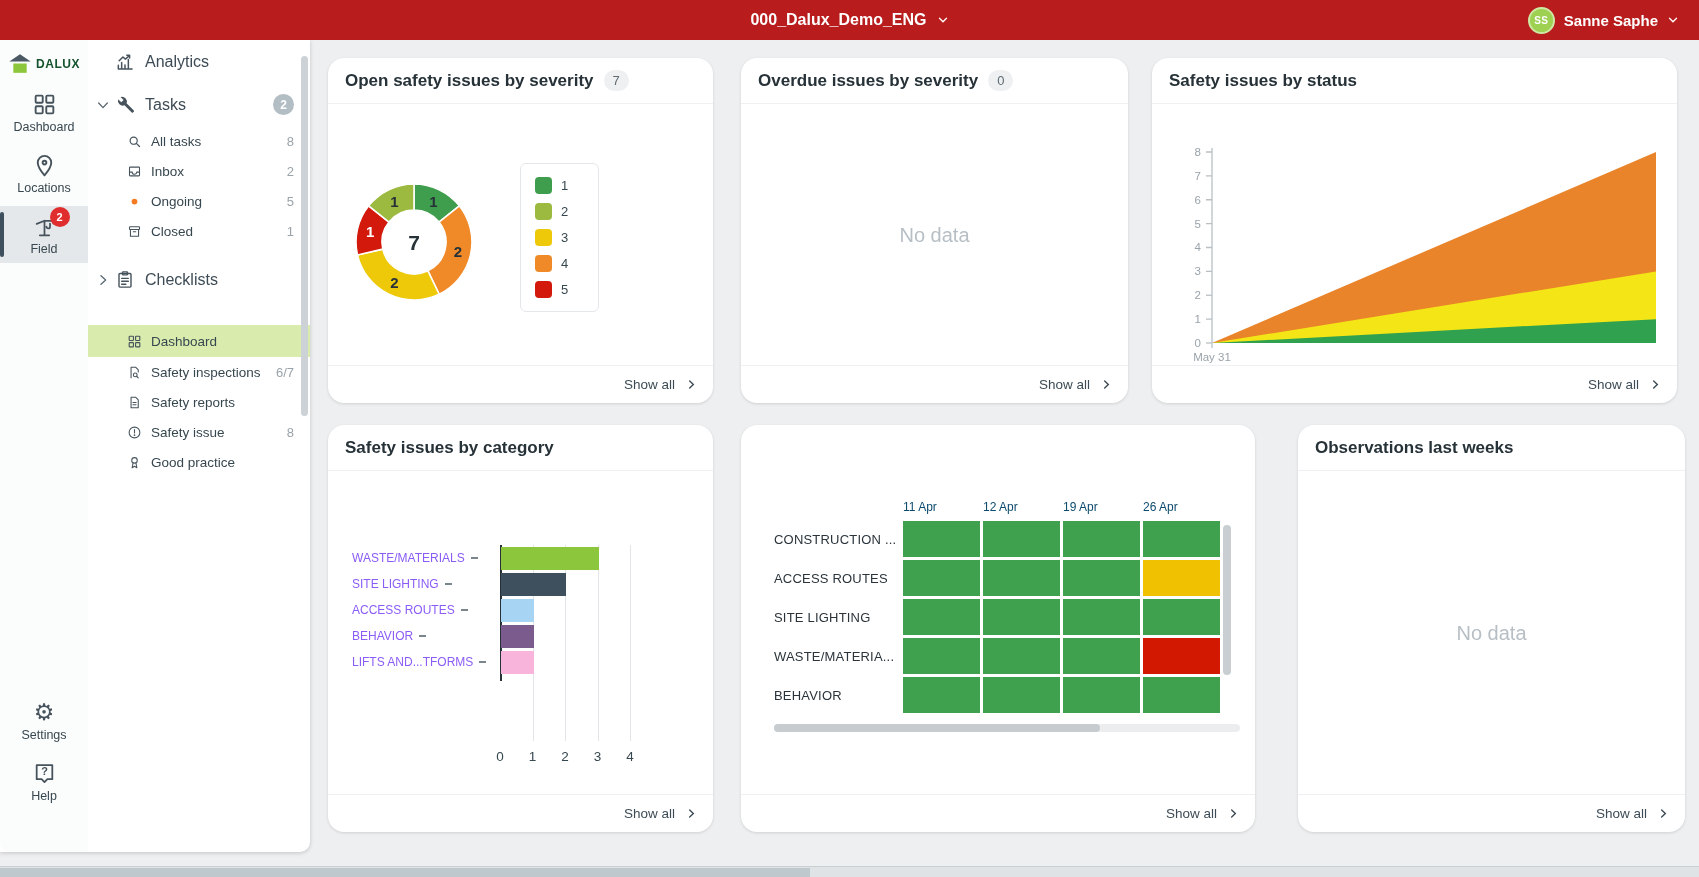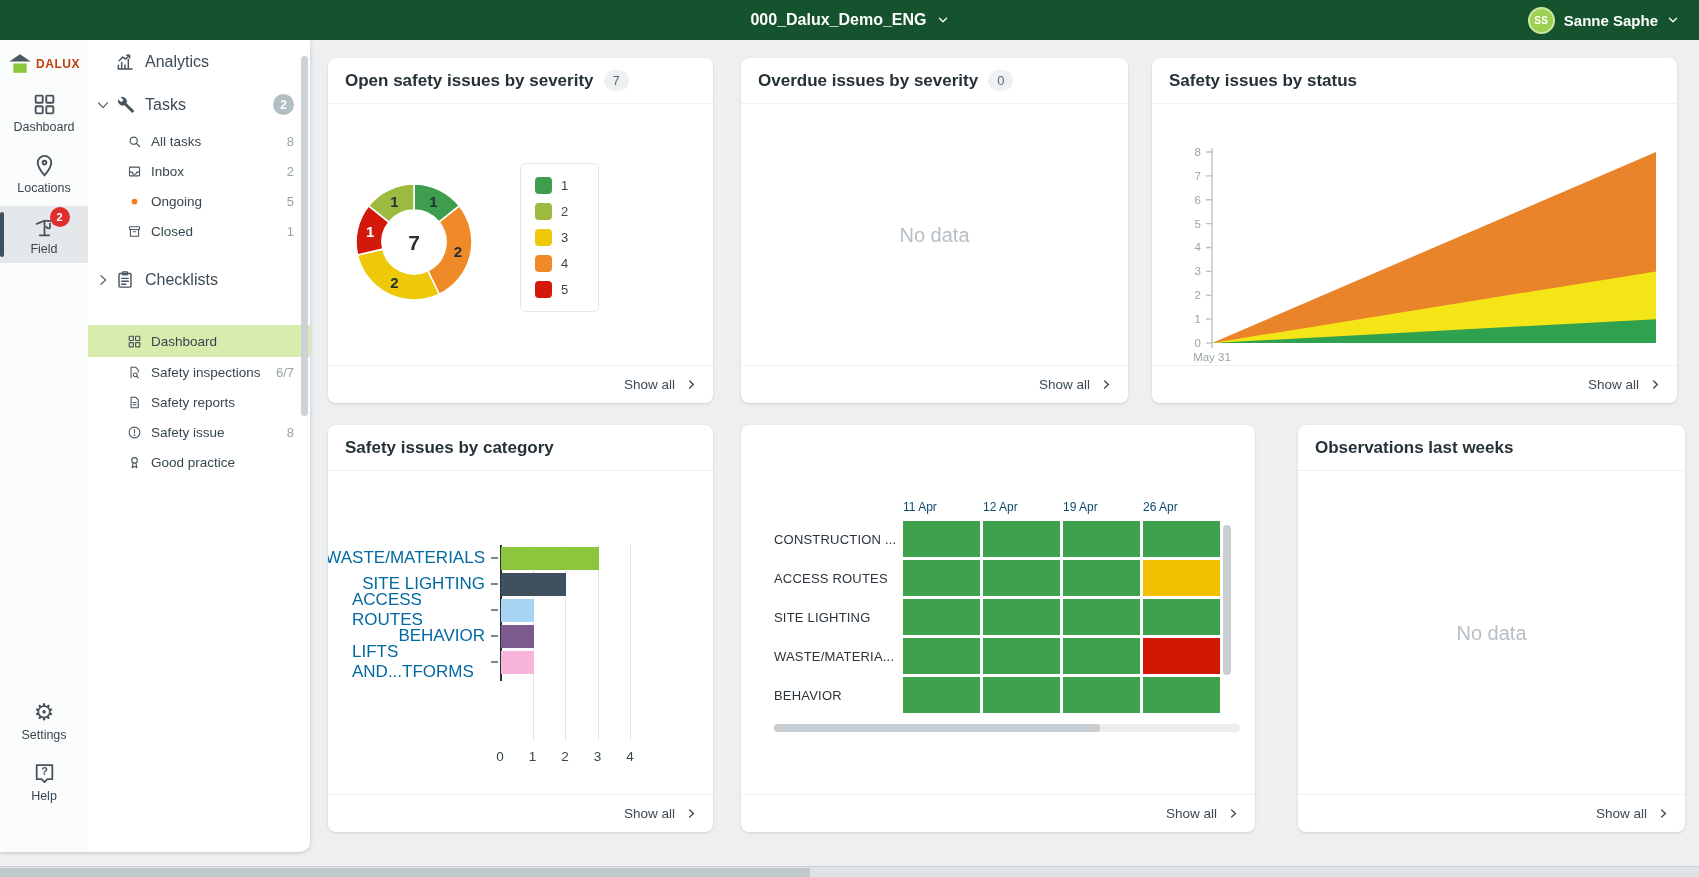--- a/index.html
+++ b/index.html
@@ -1,31 +1,31 @@
 <!DOCTYPE html>
 <html><head>
 <meta charset="utf-8">
 <style>
   *{box-sizing:border-box;margin:0;padding:0}
   html,body{width:1699px;height:877px}
   body{position:relative;font-family:"Liberation Sans",sans-serif;background:#edeff0;overflow:hidden;color:#37474f}
 
   
-  .topbar{position:absolute;top:0;left:0;right:0;height:40px;background:#14532d;z-index:10;display:flex;align-items:center;justify-content:center}
+  .topbar{position:absolute;top:0;left:0;right:0;height:40px;background:#b91c1c;z-index:10;display:flex;align-items:center;justify-content:center}
   .tb-center{display:flex;align-items:center;gap:10px;color:#fff;font-size:16px;font-weight:600;cursor:pointer}
   .tb-user{position:absolute;right:20px;top:0;height:40px;display:flex;align-items:center;gap:9px;color:#fff;font-size:15px;font-weight:600;cursor:pointer}
   .avatar{width:27px;height:27px;border-radius:50%;background:#9ed052;border:2px solid #cde7a4;display:flex;align-items:center;justify-content:center;font-size:10px;font-weight:bold;color:#fff;letter-spacing:.5px}
   .chev-w{width:12px;height:12px}
 
   
   .leftpanel{position:absolute;top:40px;left:0;width:310px;bottom:25px;background:#fff;border-bottom-right-radius:10px;box-shadow:0 1px 4px rgba(0,0,0,.18);z-index:5;display:flex}
   .rail{width:88px;background:#fbfcfc;display:flex;flex-direction:column;align-items:stretch;border-bottom-left-radius:10px}
   .logo{padding:13px 0 10px;display:flex;align-items:center;justify-content:center;gap:4px;cursor:pointer}
   .logo svg{width:24px;height:21px}
-  .logo-text{font-size:12px;font-weight:bold;color:#c2410c;letter-spacing:.5px}
+  .logo-text{font-size:12px;font-weight:bold;color:#14532d;letter-spacing:.5px}
   .rail-item{position:relative;padding:8px 2px 7px;display:flex;flex-direction:column;align-items:center;gap:3px;cursor:pointer;margin-bottom:4px}
   .rail-item .ric{width:25px;height:25px;color:#46535c;position:relative}
   .rail-item .ric svg{width:100%;height:100%}
   .rail-label{font-size:12.5px;color:#37474f}
   .rail-item.active{background:#e5e8ea}
   .rail-item.active::before{content:"";position:absolute;left:0;top:6px;bottom:6px;width:4px;background:#3e4f5e;border-radius:2px}
   .rail-badge{position:absolute;top:-7px;right:-13px;min-width:20px;height:20px;border-radius:10px;background:#e02d2d;color:#fff;font-size:11px;font-weight:bold;display:flex;align-items:center;justify-content:center;padding:0 5px}
   .rail-spacer{flex:1}
   .rail-gear{font-size:23px;line-height:25px;color:#46535c;text-align:center}
   .rail-bottom-wrap{margin-bottom:38px}
@@ -45,21 +45,21 @@
   .s-sub .s-label2{font-size:13.5px;color:#37474f}
   .s-count{margin-left:auto;margin-right:16px;font-size:13px;color:#9aa3aa}
   .s-sub.active{background:#d9ecae;height:32px}
   .s-gap{height:12px}
   .sb-thumb{position:absolute;right:2px;top:16px;width:7px;height:360px;border-radius:4px;background:#ccd2d6}
 
   
   .main{position:absolute;left:310px;top:40px;right:0;bottom:25px;overflow:hidden;padding:18px 0 0 18px}
   .row{display:flex}
   .row1{margin-bottom:22px}
-  .card{background:#fff;border-radius:8px;box-shadow:0 1px 3px rgba(0,0,0,.13);display:flex;flex-direction:column;overflow:hidden}
+  .card{background:#fff;border-radius:16px;box-shadow:0 1px 3px rgba(0,0,0,.13);display:flex;flex-direction:column;overflow:hidden}
   .r1{height:345px}
   .r2{height:407px}
   .c-sev{width:385px}
   .c-over{width:387px;margin-left:28px}
   .c-stat{width:525px;margin-left:24px}
   .c-cat{width:385px}
   .c-insp{width:514px;margin-left:28px}
   .c-obs{width:387px;margin-left:43px}
   .card-h{flex:0 0 46px;display:flex;align-items:center;padding:0 17px;border-bottom:1px solid #eef0f1}
   .card-title{font-size:17px;font-weight:bold;color:#263238}
@@ -77,21 +77,21 @@
   .leg-row{display:flex;align-items:center;gap:9px}
   .leg-sw{width:17px;height:17px;border-radius:4px}
   .leg-lb{font-size:13px;color:#37474f}
 
   
   #status-chart{position:absolute;left:0;top:38px}
 
   
   .cat-wrap{display:flex;padding-top:74px;padding-left:24px}
   .cat-labels{width:146px}
-  .cat-lrow{height:26px;display:flex;align-items:center;justify-content:flex-end;font-size:17px;color:#0369a1}
+  .cat-lrow{height:26px;display:flex;align-items:center;justify-content:flex-start;font-size:12px;color:#8b5cf6}
   .cat-dash{width:7px;height:2px;background:#7a858c;margin-left:6px;flex:0 0 7px}
   .cat-plot{position:relative;width:150px;height:196px;margin-left:2px}
   .cat-grid{position:absolute;top:0;bottom:0;width:1px;background:#e2e6e8}
   .cat-axis{position:absolute;top:0;height:136px;width:2px;background:#263238;left:0}
   .cat-bar{position:absolute;height:23px}
   .cat-x{position:absolute;top:204px;font-size:13.5px;color:#37474f;transform:translateX(-50%)}
 
   
   .hm-wrap{position:absolute;left:33px;top:75px}
   .hm-head{display:flex;margin-left:129px;margin-bottom:7px}

